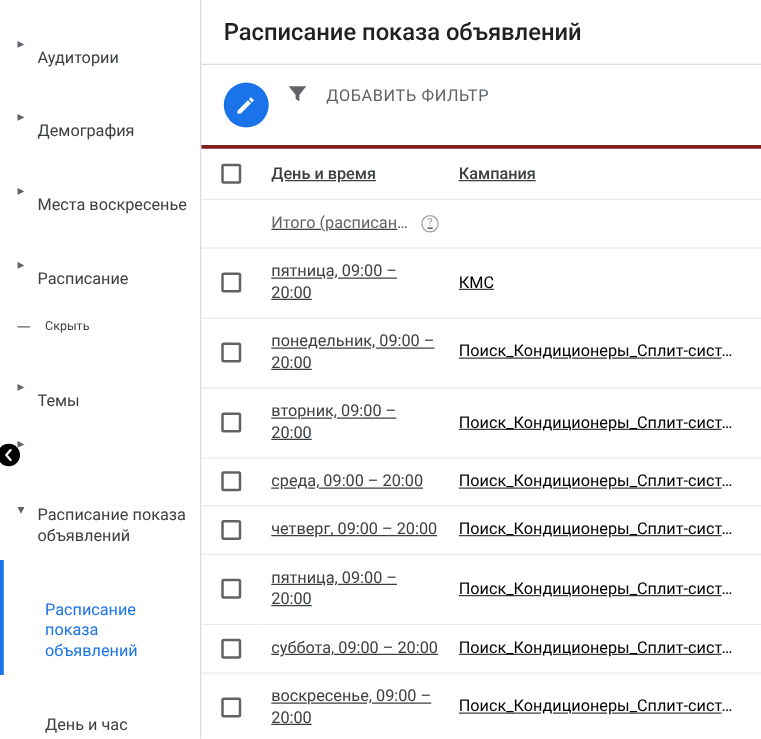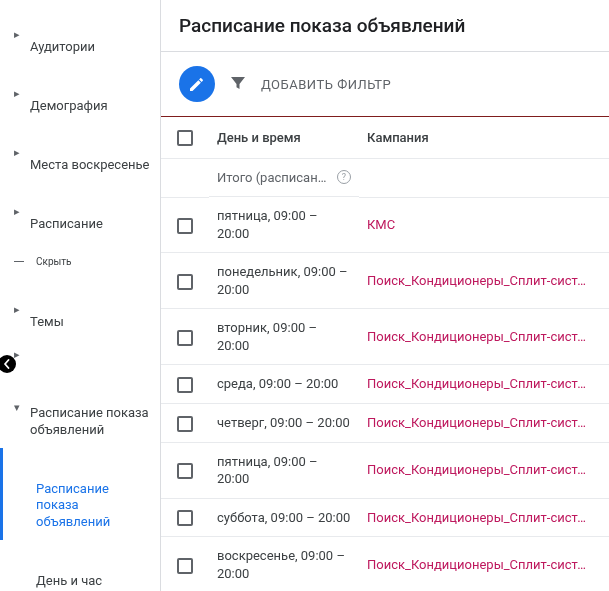--- a/index.html
+++ b/index.html
@@ -97,21 +97,20 @@
   }
   .page-title {
     font-size: 19px;
     font-weight: 500;
     color: #202124;
     padding: 14px 18px 14px 18px;
     border-bottom: 1px solid #dadce0;
   }
   .toolbar {
     display: flex;
-    align-items: center;
     padding: 14px 18px;
     gap: 14px;
   }
   .fab {
     width: 36px;
     height: 36px;
     background: #1a73e8;
     border-radius: 50%;
     display: flex;
     align-items: center;
@@ -125,23 +124,24 @@
     cursor: pointer;
   }
   .add-filter {
     color: #5f6368;
     font-size: 13px;
     letter-spacing: 0.5px;
     cursor: pointer;
     padding: 4px 0;
   }
   .table-wrap {
-    border-top: 1px solid #7f1d1d;
+    border-top: 3px solid #7f1d1d;
     flex: 1;
     overflow: hidden;
+    text-decoration: underline;
   }
   table {
     width: 100%;
     border-collapse: collapse;
   }
   th, td {
     border-bottom: 1px solid #e8eaed;
     text-align: left;
     vertical-align: middle;
   }
@@ -183,21 +183,21 @@
     border: 1px solid #9aa0a6;
     border-radius: 50%;
     display: inline-flex;
     align-items: center;
     justify-content: center;
     font-size: 9px;
     color: #9aa0a6;
     flex-shrink: 0;
   }
   .campaign-link {
-    color: #be185d;
+    color: #000000;
     cursor: pointer;
     white-space: nowrap;
     overflow: hidden;
     text-overflow: ellipsis;
     display: block;
     max-width: 220px;
   }
   .ellipsized {
     white-space: nowrap;
     overflow: hidden;

